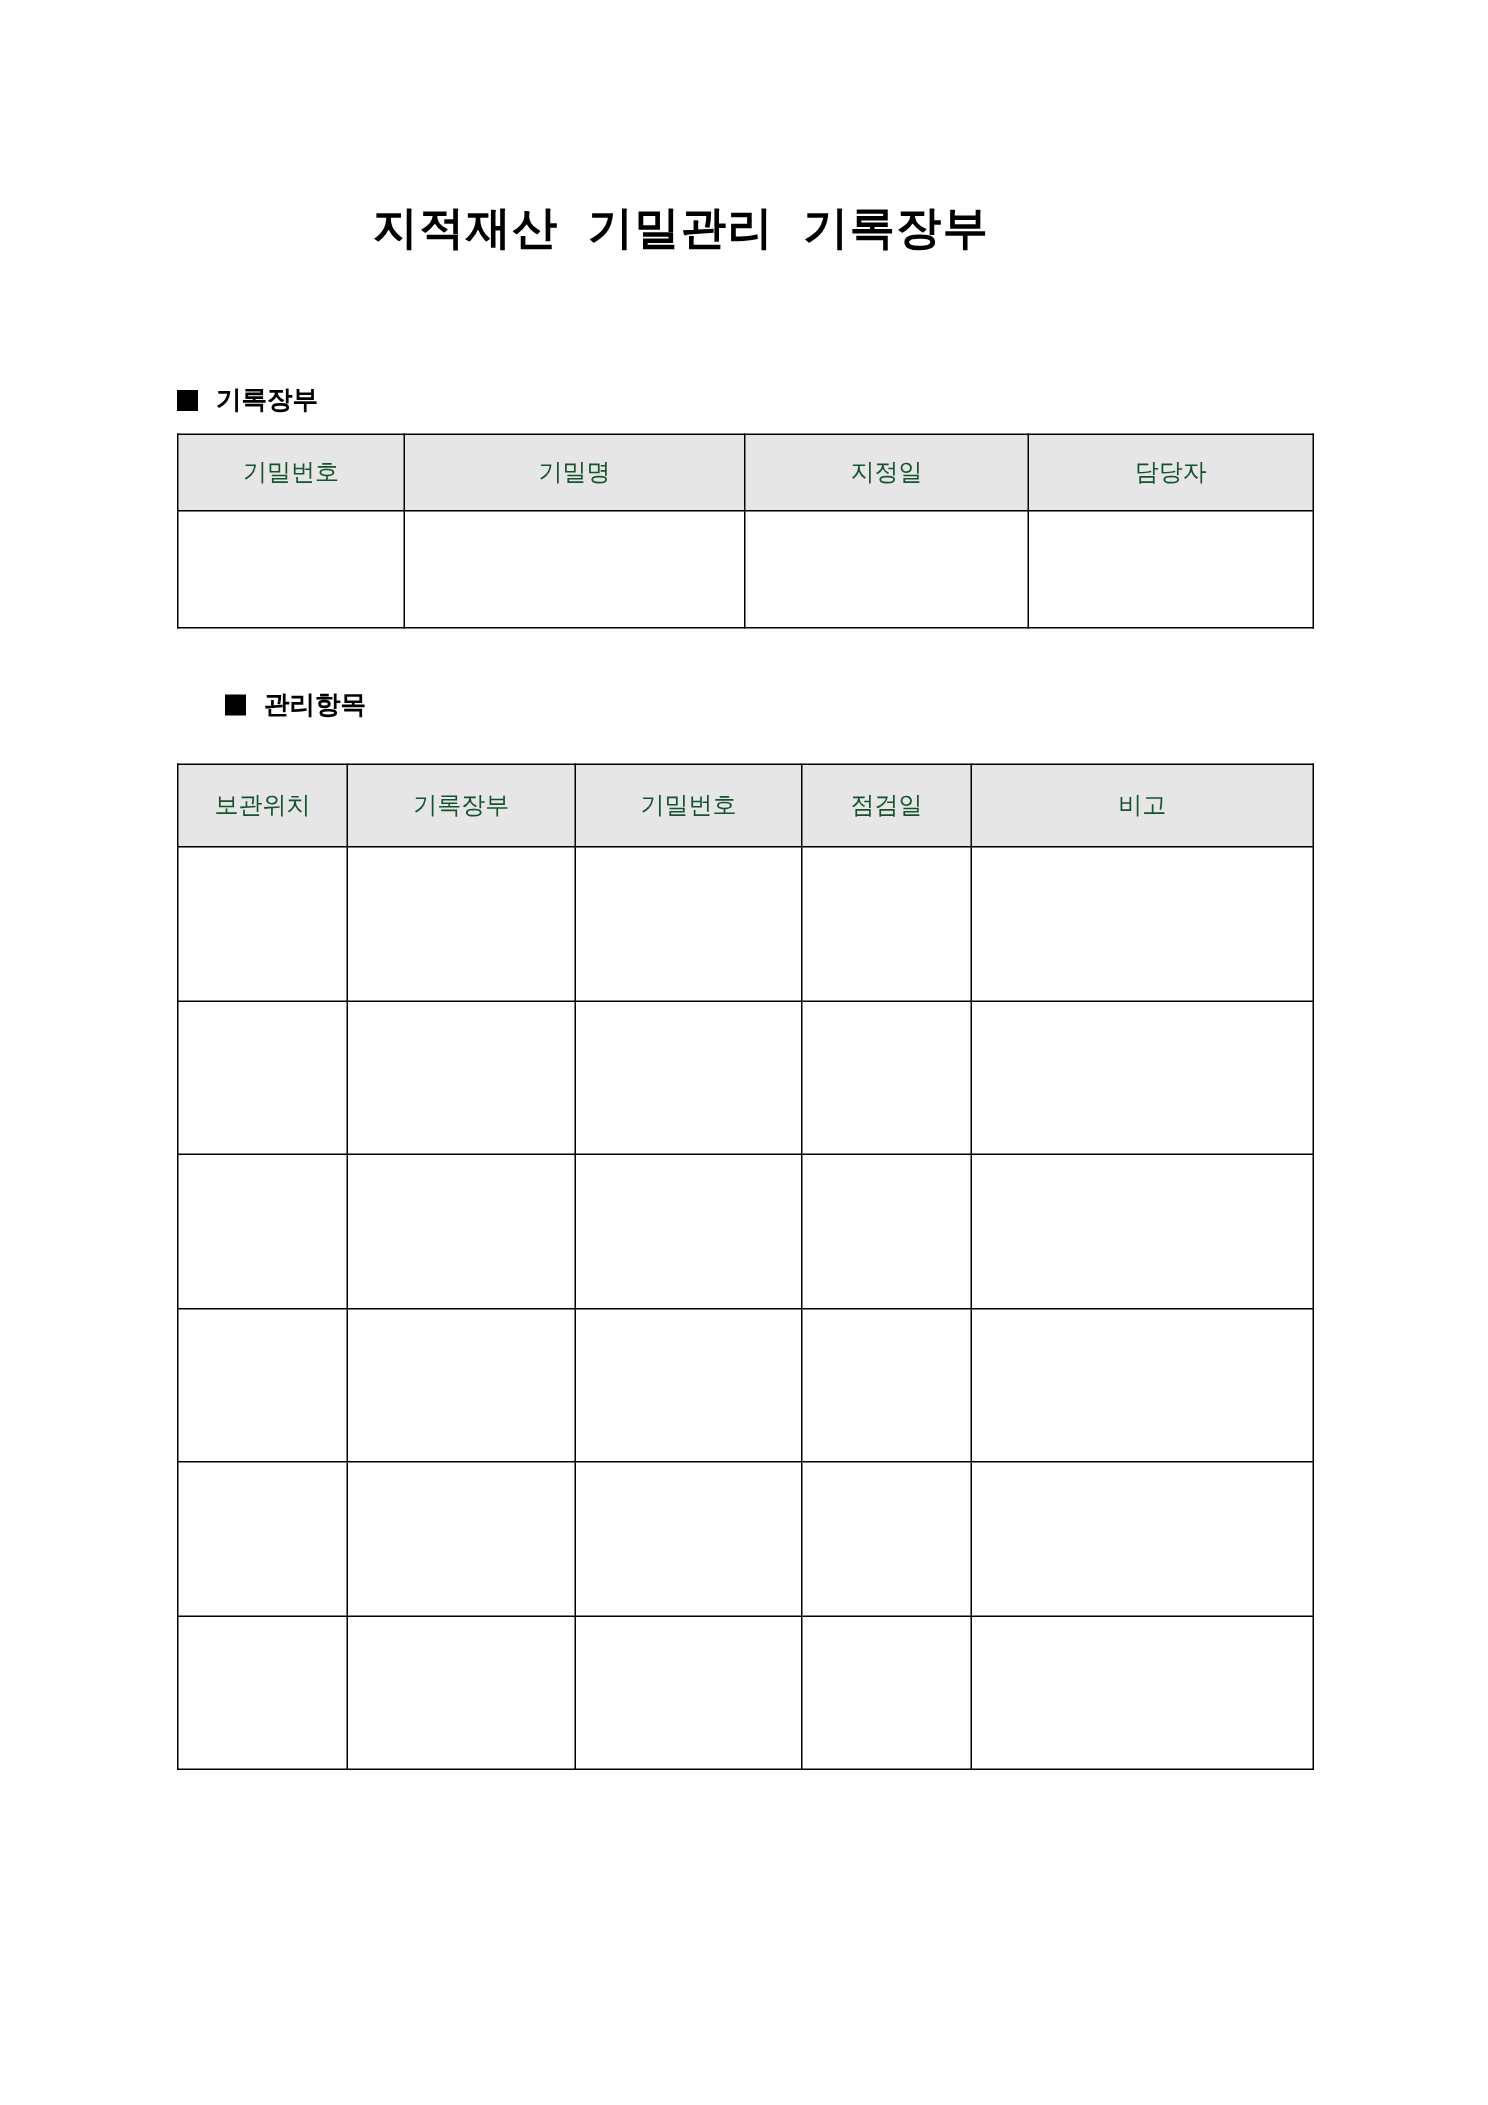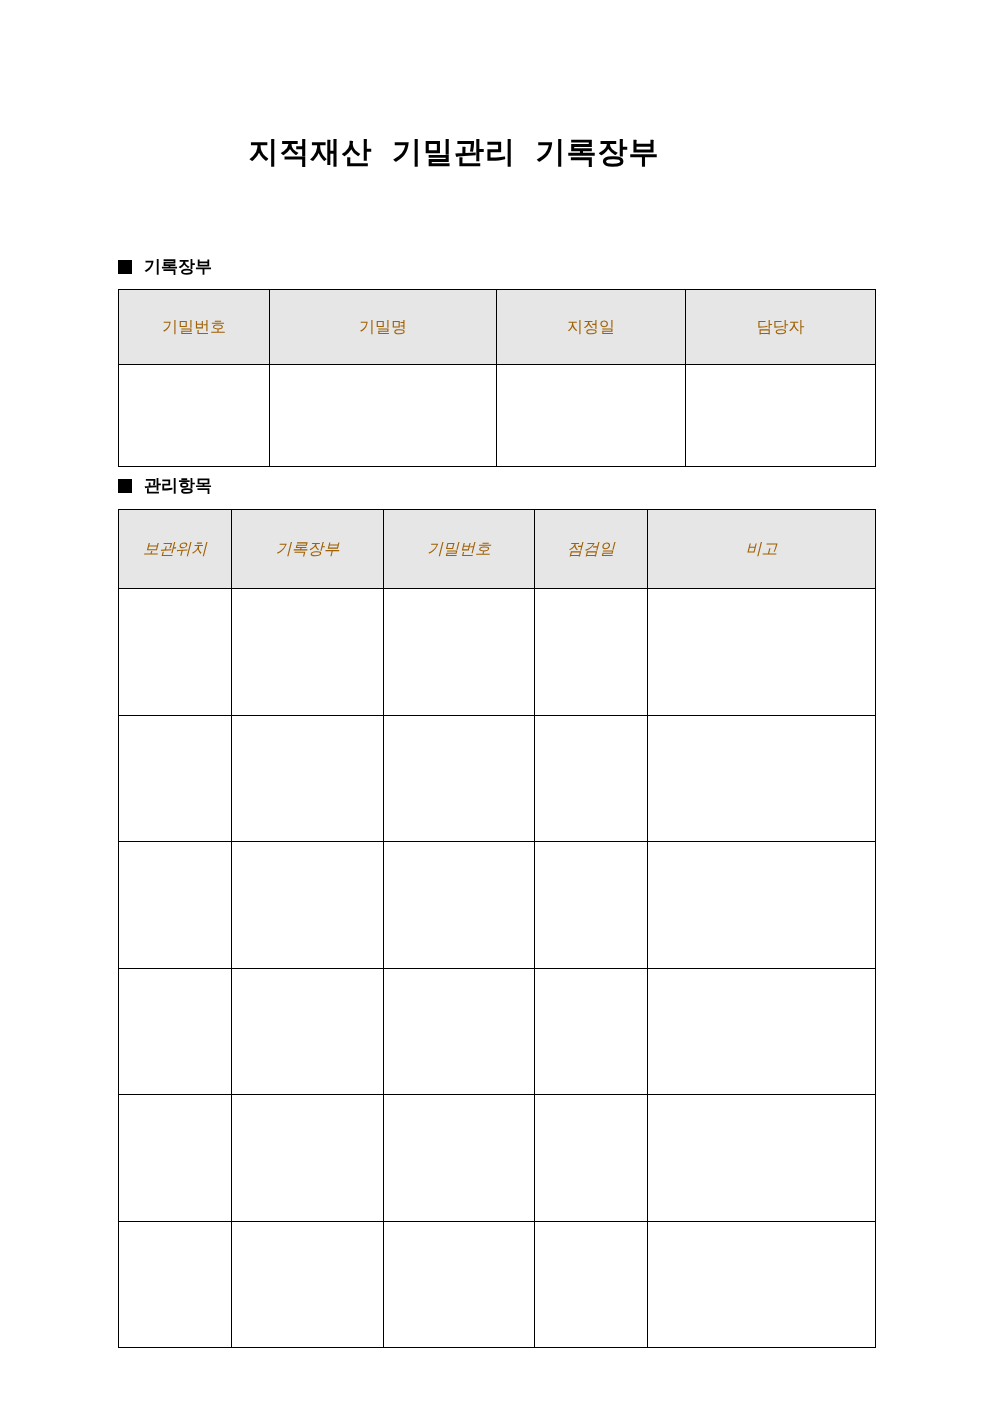--- a/index.html
+++ b/index.html
@@ -1,26 +1,26 @@
 <!DOCTYPE html>
 <html><head>
   <meta charset="utf-8">
   <style>
     html, body { margin: 0; padding: 0; background: #ffffff; }
     body { width: 992px; height: 1403px; position: relative; font-family: "DejaVu Sans", "Liberation Sans", sans-serif; color: #000; }
     .title { position: absolute; top: 132px; left: 0; width: 908px; text-align: center; font-size: 30px; font-weight: bold; letter-spacing: 1px; word-spacing: 8px; }
     .section { position: absolute; left: 118px; font-size: 17px; font-weight: bold; display: flex; align-items: center; }
     .section .sq { display: inline-block; width: 14px; height: 14px; background: #000; margin-right: 12px; }
     table { position: absolute; left: 118px; width: 757px; border-collapse: collapse; table-layout: fixed; }
-    td, th { border: 1px solid #000; padding: 16px; font-weight: normal; font-size: 16px; text-align: center; color: #a16207; }
+    td, th { border: 1px solid #000; padding: 4px; font-weight: normal; font-size: 16px; text-align: center; color: #14532d; }
     th { background: #e6e6e6; }
     #t1 { top: 289px; }
     #t1 th { height: 42px; }
     #t1 td { height: 69px; }
-    #t2 { top: 509px; font-style: italic; }
+    #t2 { top: 509px; }
     #t2 th { height: 46px; }
     #t2 td { height: 93.5px; }
   </style>
 </head>
 <body>
 
 <div class="title">지적재산  기밀관리  기록장부</div>
 
 <div class="section" style="top:255px;">
   <span class="sq"></span>
@@ -45,21 +45,21 @@
   <tbody>
     <tr>
       <td></td>
       <td></td>
       <td></td>
       <td></td>
     </tr>
   </tbody>
 </table>
 
-<div class="section" style="top:474px;">
+<div class="section" style="top:458px;margin-left:32px;">
   <span class="sq"></span>
   <span>관리항목</span>
 </div>
 
 <table id="t2">
   <colgroup>
       <col style="width:113px">
       <col style="width:152px">
       <col style="width:151px">
       <col style="width:113px">

